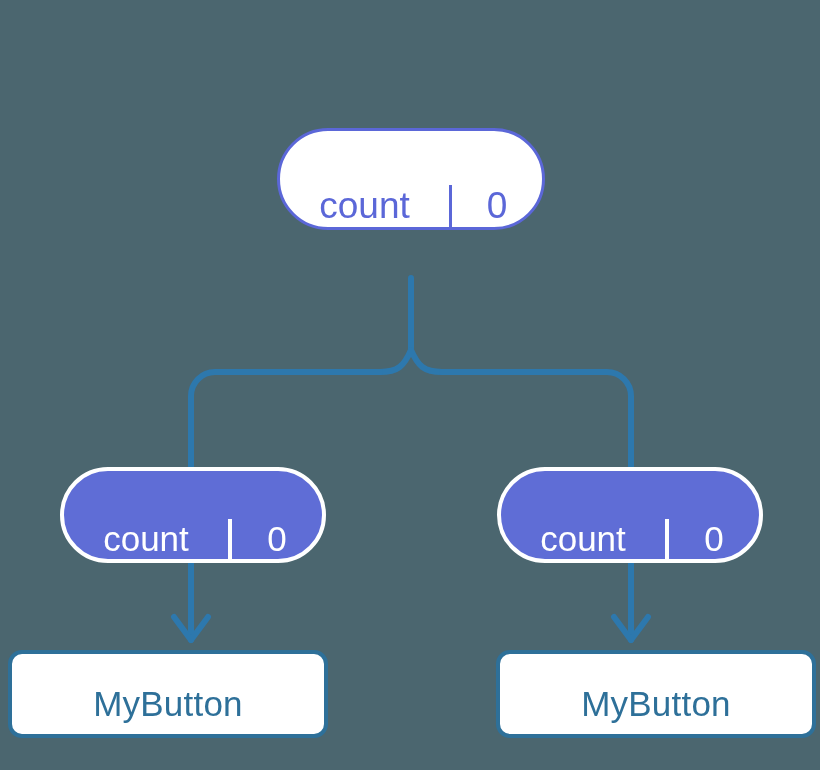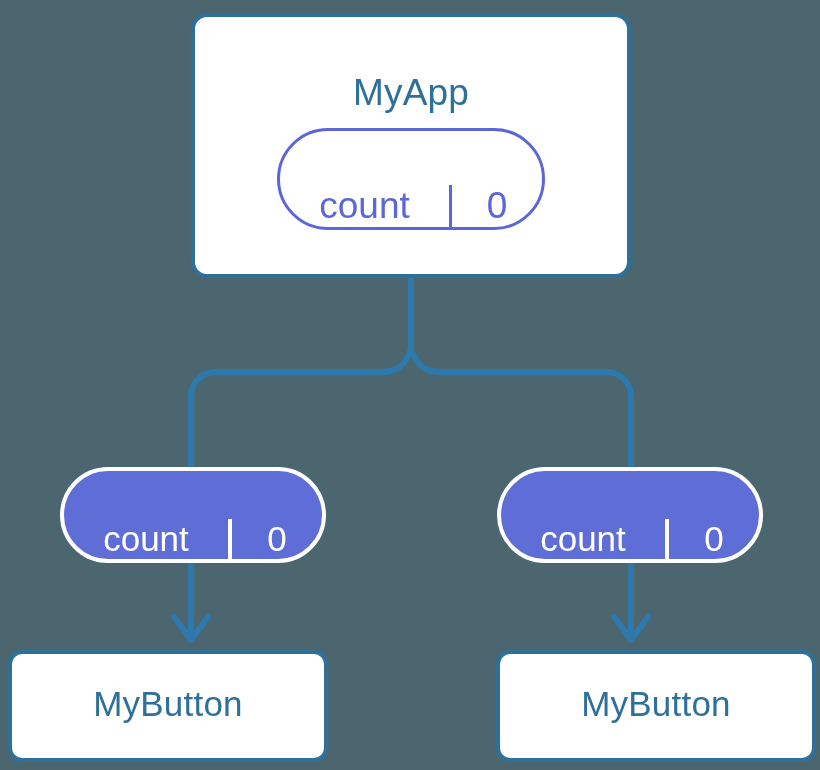--- a/index.html
+++ b/index.html
@@ -57,21 +57,21 @@
   #myapp-title {
     position: absolute;
     left: 0;
     right: 0;
     top: 55px;
   }
 
   
   .mybutton-box {
     width: 320px;
-    height: 112px;
+    height: 88px;
     top: 650px;
     border-width: 4px;
     border-radius: 14px;
   }
   #mybutton-left  { left: 8px; }
   #mybutton-right { left: 496px; }
   .mybutton-title {
     position: absolute;
     left: 0;
     right: 0;
@@ -158,23 +158,20 @@
       <path d="M 442 372 L 607 372 A 24 24 0 0 1 631 396 L 631 470"></path>
 
       <path d="M 191 563 L 191 640"></path>
       <path d="M 174 617 L 191 640 L 208 617"></path>
 
       <path d="M 631 563 L 631 640"></path>
       <path d="M 614 617 L 631 640 L 648 617"></path>
     </g>
   </svg>
 
-  <div id="myapp-box" class="comp-box">
-    <div id="myapp-title" class="comp-title">MyApp</div>
-  </div>
 
   <div id="myapp-pill" class="pill">
     <div class="pill-cell pill-key">count</div>
     <div class="pill-cell pill-val">0</div>
   </div>
 
   <div id="pill-left" class="pill pill-filled">
     <div class="pill-cell pill-key">count</div>
     <div class="pill-cell pill-val">0</div>
   </div>

